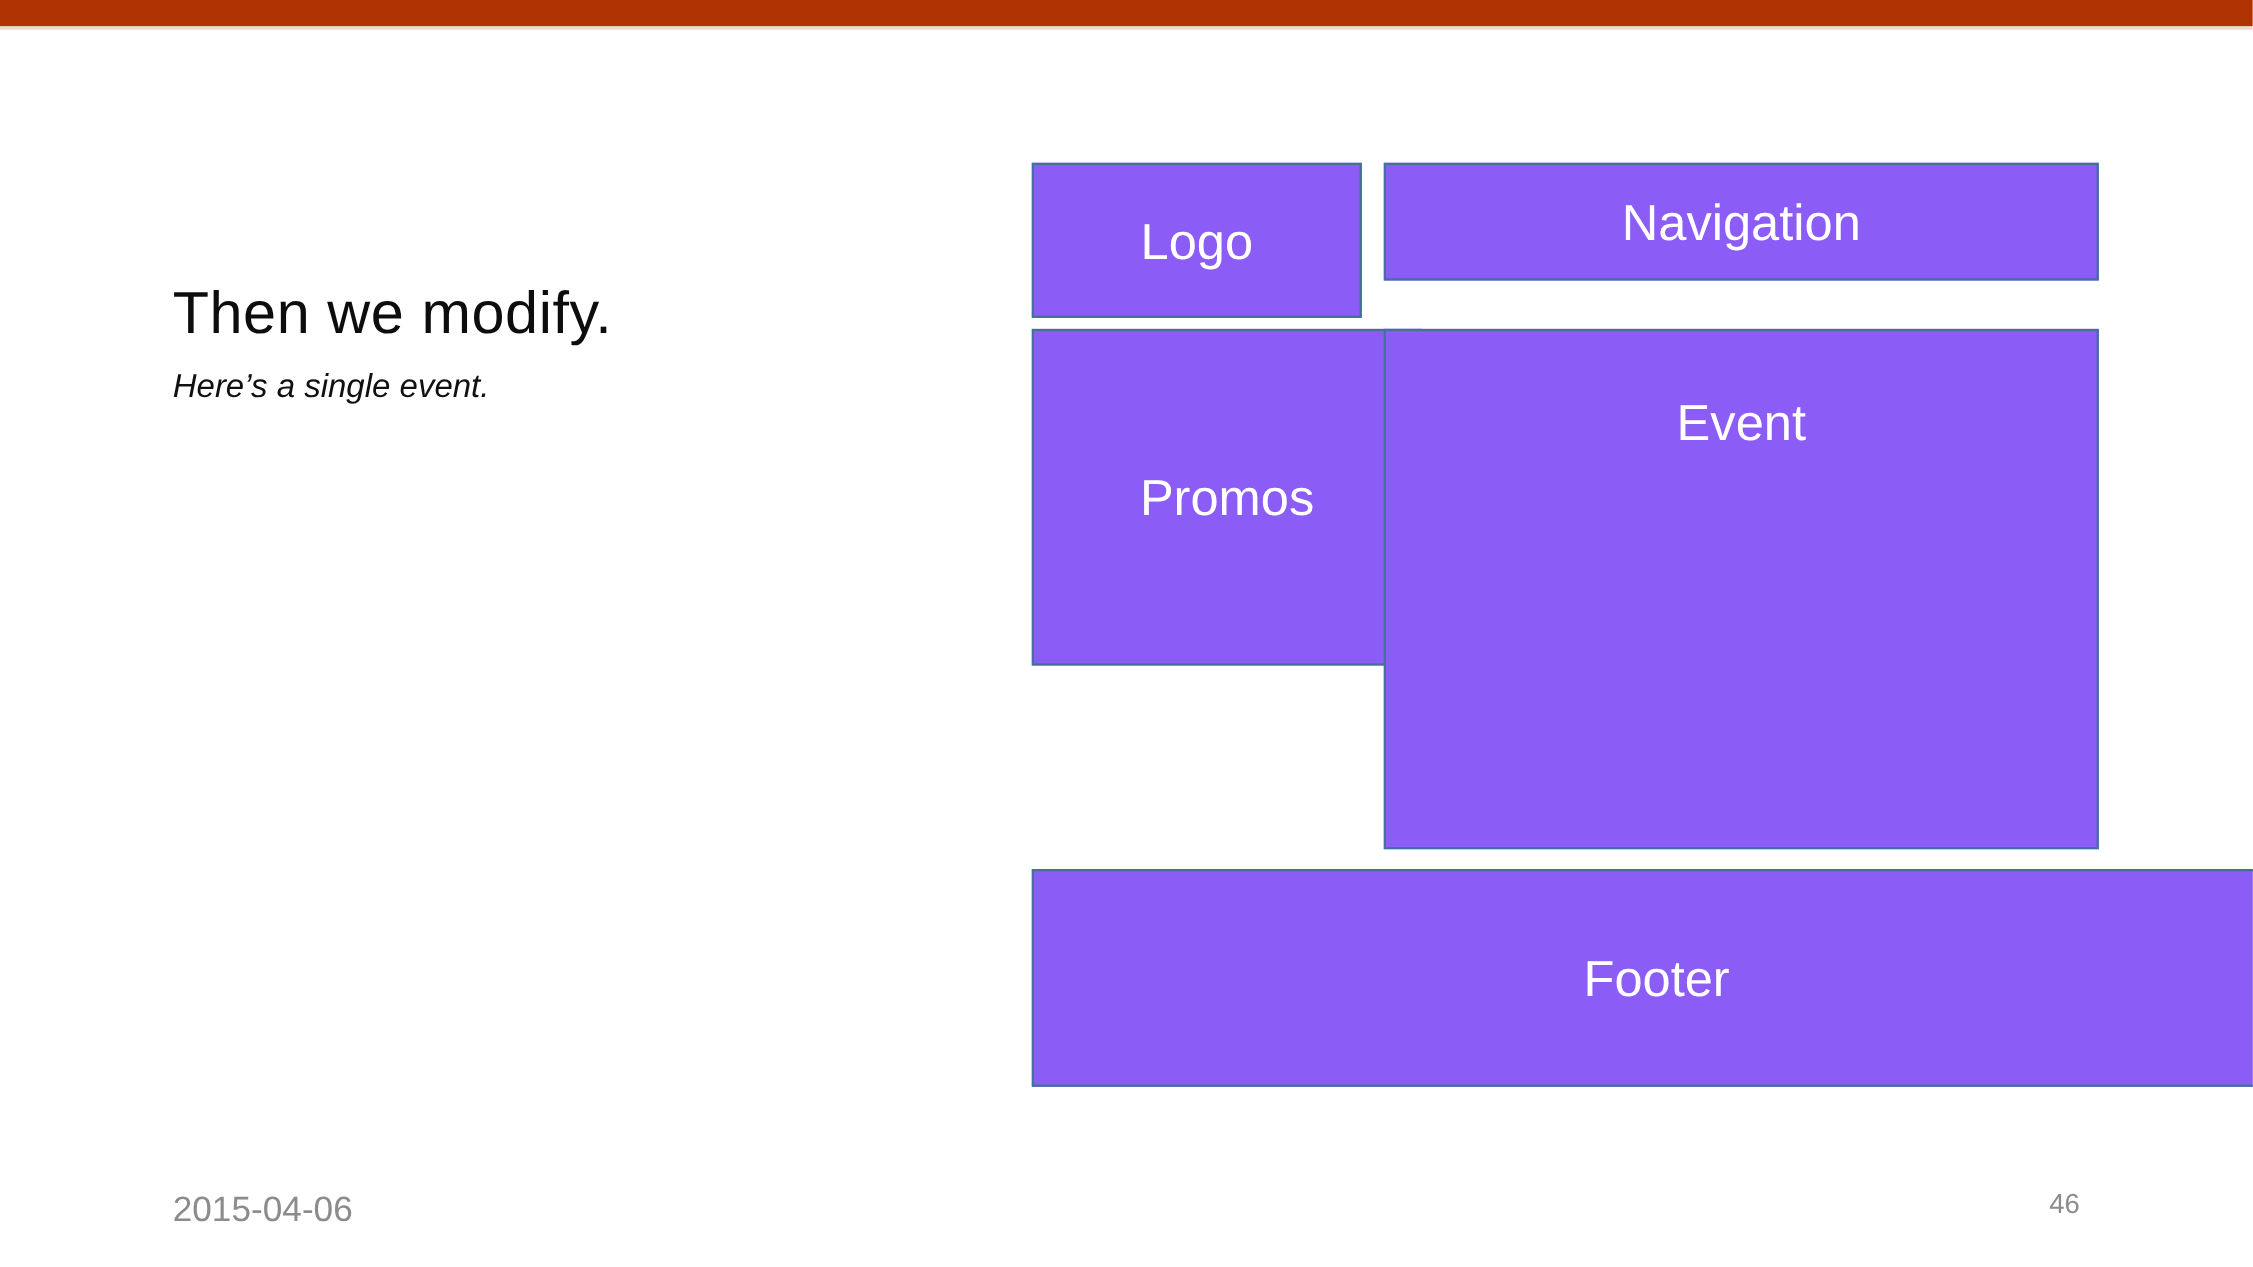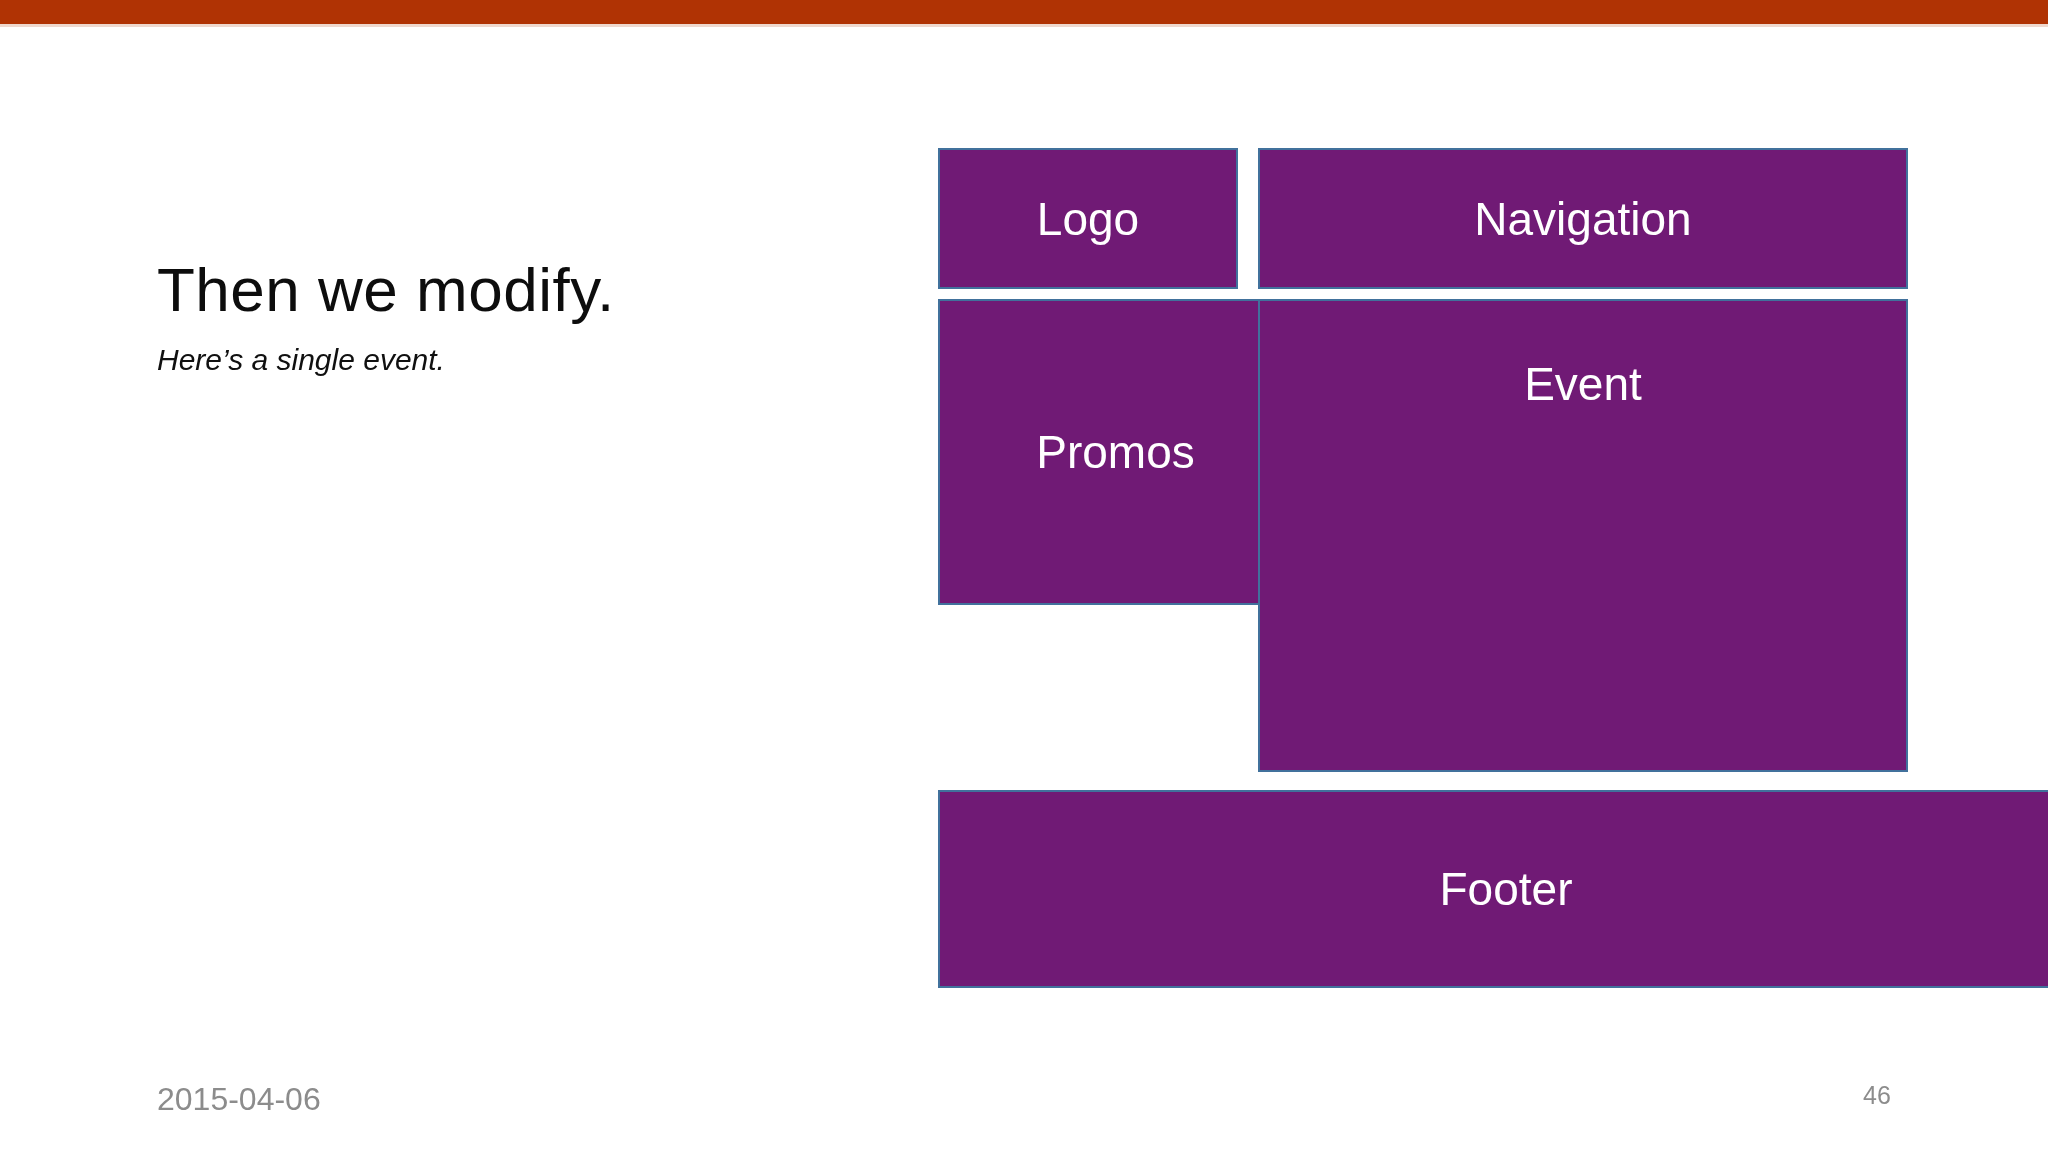--- a/index.html
+++ b/index.html
@@ -44,21 +44,21 @@
 
   
   #title-block {
     position: absolute;
     left: 157px;
     top: 258px;
     width: 720px;
   }
   #page-title {
     font-family: "Liberation Sans", sans-serif;
-    font-size: 62px;
+    font-size: 54px;
     font-weight: 400;
     line-height: 1.02;
     color: #0D0D0D;
     letter-spacing: 0.5px;
     margin: 0;
     white-space: nowrap;
   }
   #page-subtitle {
     font-family: "Liberation Sans", sans-serif;
     font-size: 30px;
@@ -66,21 +66,21 @@
     color: #101010;
     margin: 0;
     padding-top: 22px;
     white-space: nowrap;
     font-style: italic;
   }
 
   
   .wf-box {
     position: absolute;
-    background: #701a75;
+    background: #8b5cf6;
     border: 2px solid #41719C;
     box-sizing: border-box;
     display: flex;
     align-items: center;
     justify-content: center;
   }
   .wf-label {
     font-family: "Liberation Sans", sans-serif;
     font-size: 46px;
     font-weight: 400;
@@ -88,21 +88,21 @@
     line-height: 1;
     white-space: nowrap;
   }
 
   #box-logo {
     left: 938px;  top: 148px;
     width: 300px; height: 141px;
   }
   #box-navigation {
     left: 1258px; top: 148px;
-    width: 650px; height: 141px;
+    width: 650px; height: 107px;
   }
   #box-promos {
     left: 938px;  top: 299px;
     width: 355px; height: 306px;
   }
   #box-event {
     left: 1258px; top: 299px;
     width: 650px; height: 473px;
     align-items: flex-start;
     padding-top: 60px;

